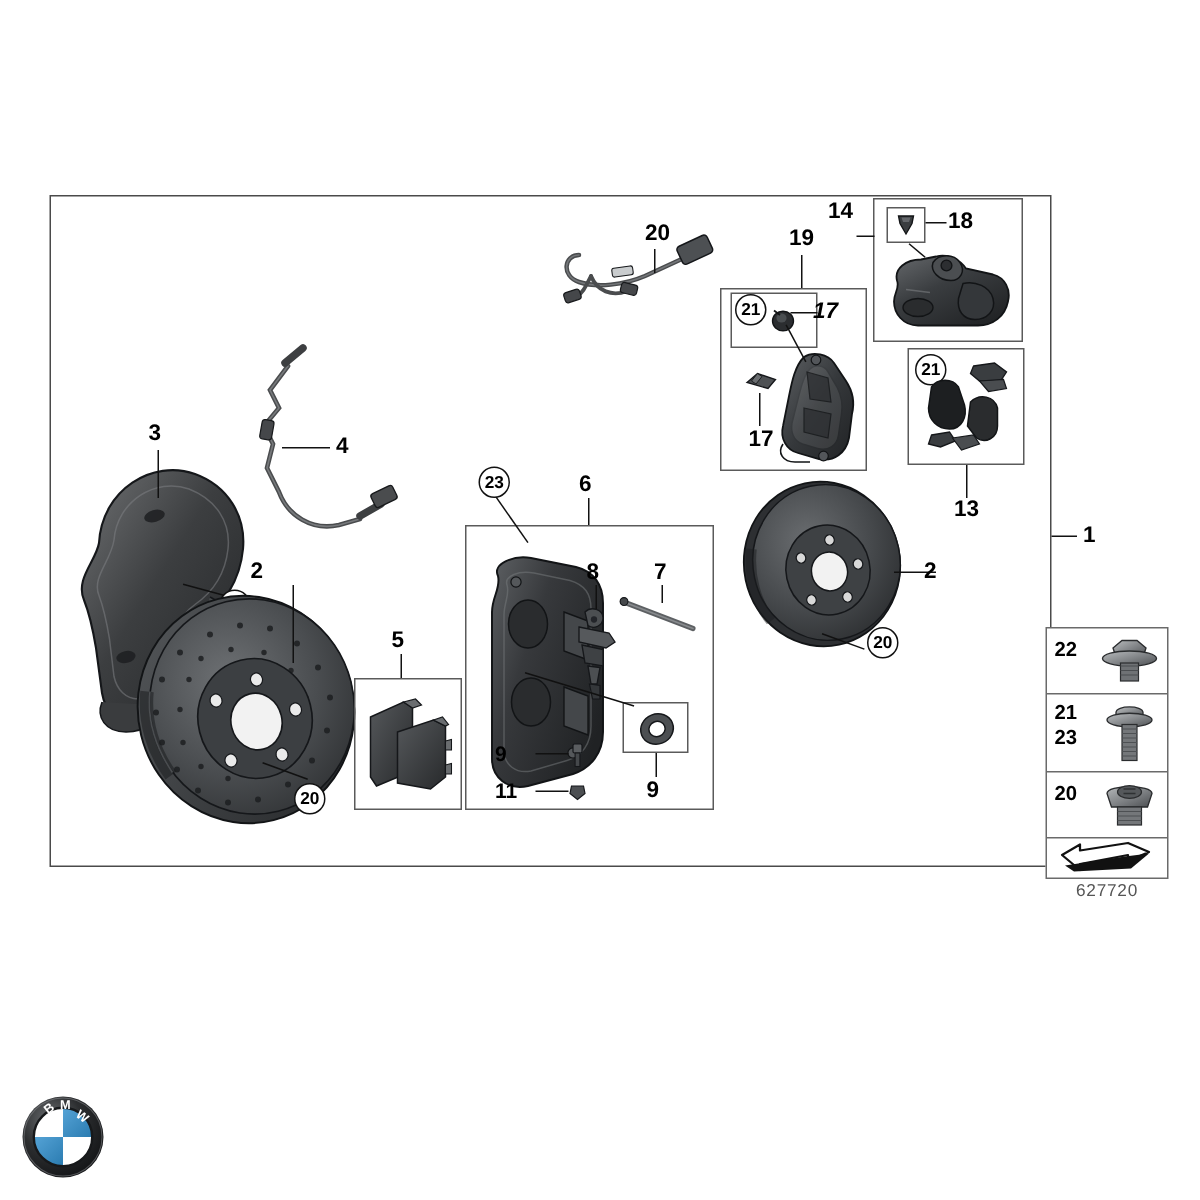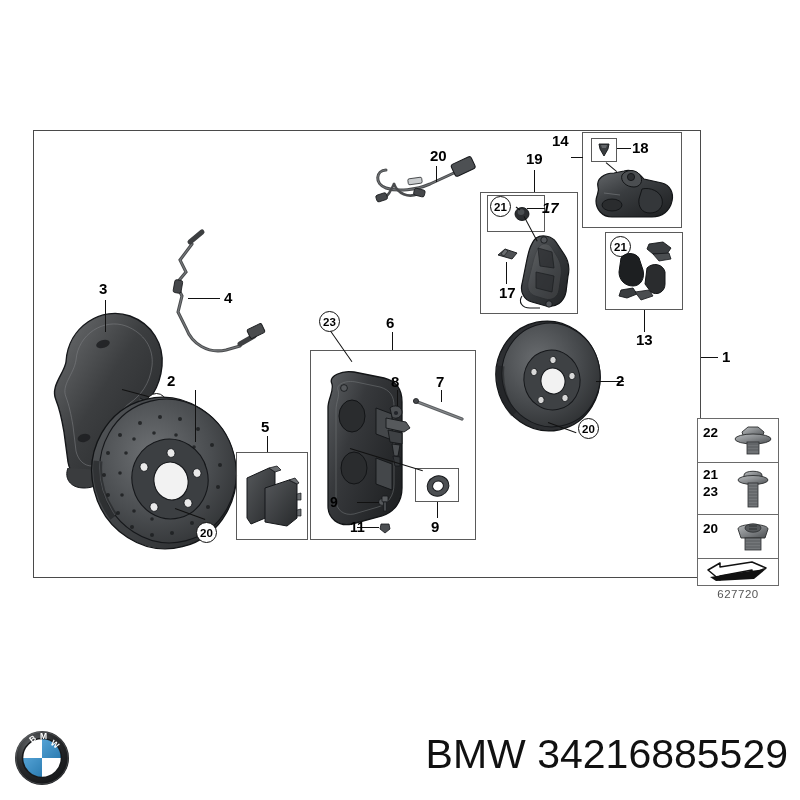--- a/index.html
+++ b/index.html
@@ -333,21 +333,21 @@
   </div>
   <div class="ln h" style="left:357px;top:502px;width:22px;"></div>
   <div class="num sm" style="left:330px;top:495px;">9</div>
 
   <div class="art" style="left:378px;top:521px;">
     <svg width="14" height="14" viewBox="0 0 14 14">
       <path d="M3,3 L11,3 L12,8 L7,12 L2,8 Z" fill="#4c4f52" stroke="#15171a" stroke-width="0.8"></path>
     </svg>
   </div>
   <div class="ln h" style="left:357px;top:527px;width:22px;"></div>
-  <div class="num sm" style="left:330px;top:520px;margin-left:20px;">11</div>
+  <div class="num sm" style="left:330px;top:520px;">11</div>
 
   <div class="art" style="left:372px;top:150px;">
     <svg width="124" height="52" viewBox="0 0 124 52">
       <path d="M14,20 C4,20 2,34 14,38 C26,42 44,40 58,34 L84,22" fill="none" stroke="#4a4c4e" stroke-width="3" stroke-linecap="round"></path>
       <path d="M14,20 C4,20 2,34 14,38 C26,42 44,40 58,34 L84,22" fill="none" stroke="#8a8d90" stroke-width="1" stroke-linecap="round" opacity="0.65"></path>
       <path d="M22,34 C26,44 36,48 46,44" fill="none" stroke="#4a4c4e" stroke-width="2.6" stroke-linecap="round"></path>
       <path d="M22,34 C18,42 16,46 12,48" fill="none" stroke="#4a4c4e" stroke-width="2.6" stroke-linecap="round"></path>
       <rect x="4" y="44" width="11" height="7" rx="2" fill="#45474a" stroke="#17191b" stroke-width="0.8" transform="rotate(-18 9 47)"></rect>
       <rect x="42" y="39" width="11" height="7" rx="2" fill="#45474a" stroke="#17191b" stroke-width="0.8" transform="rotate(14 47 42)"></rect>
       <rect x="80" y="10" width="22" height="13" rx="2.5" fill="#4d5053" stroke="#15171a" stroke-width="1" transform="rotate(-25 91 16)"></rect>
@@ -585,15 +585,14 @@
       <path d="M28,28 L47.5,28 A19.5,19.5 0 0,1 28,47.5 Z" fill="#ffffff"></path>
       <path d="M8.5,28 L28,28 L28,47.5 A19.5,19.5 0 0,1 8.5,28 Z" fill="url(#gblue)"></path>
       <circle cx="28" cy="28" r="19.5" fill="none" stroke="#17191b" stroke-width="1.6"></circle>
       <g fill="#ffffff" font-family="Liberation Sans, sans-serif" font-weight="bold" font-size="8.5">
         <text x="18" y="13" transform="rotate(-38 18 13)">B</text>
         <text x="26" y="9.4">M</text>
         <text x="36" y="14" transform="rotate(38 36 14)">W</text>
       </g>
     </svg>
   </div>
-  <div class="footer-text">BMW 34216885529</div>
 
 </div>
 
 </body></html>

